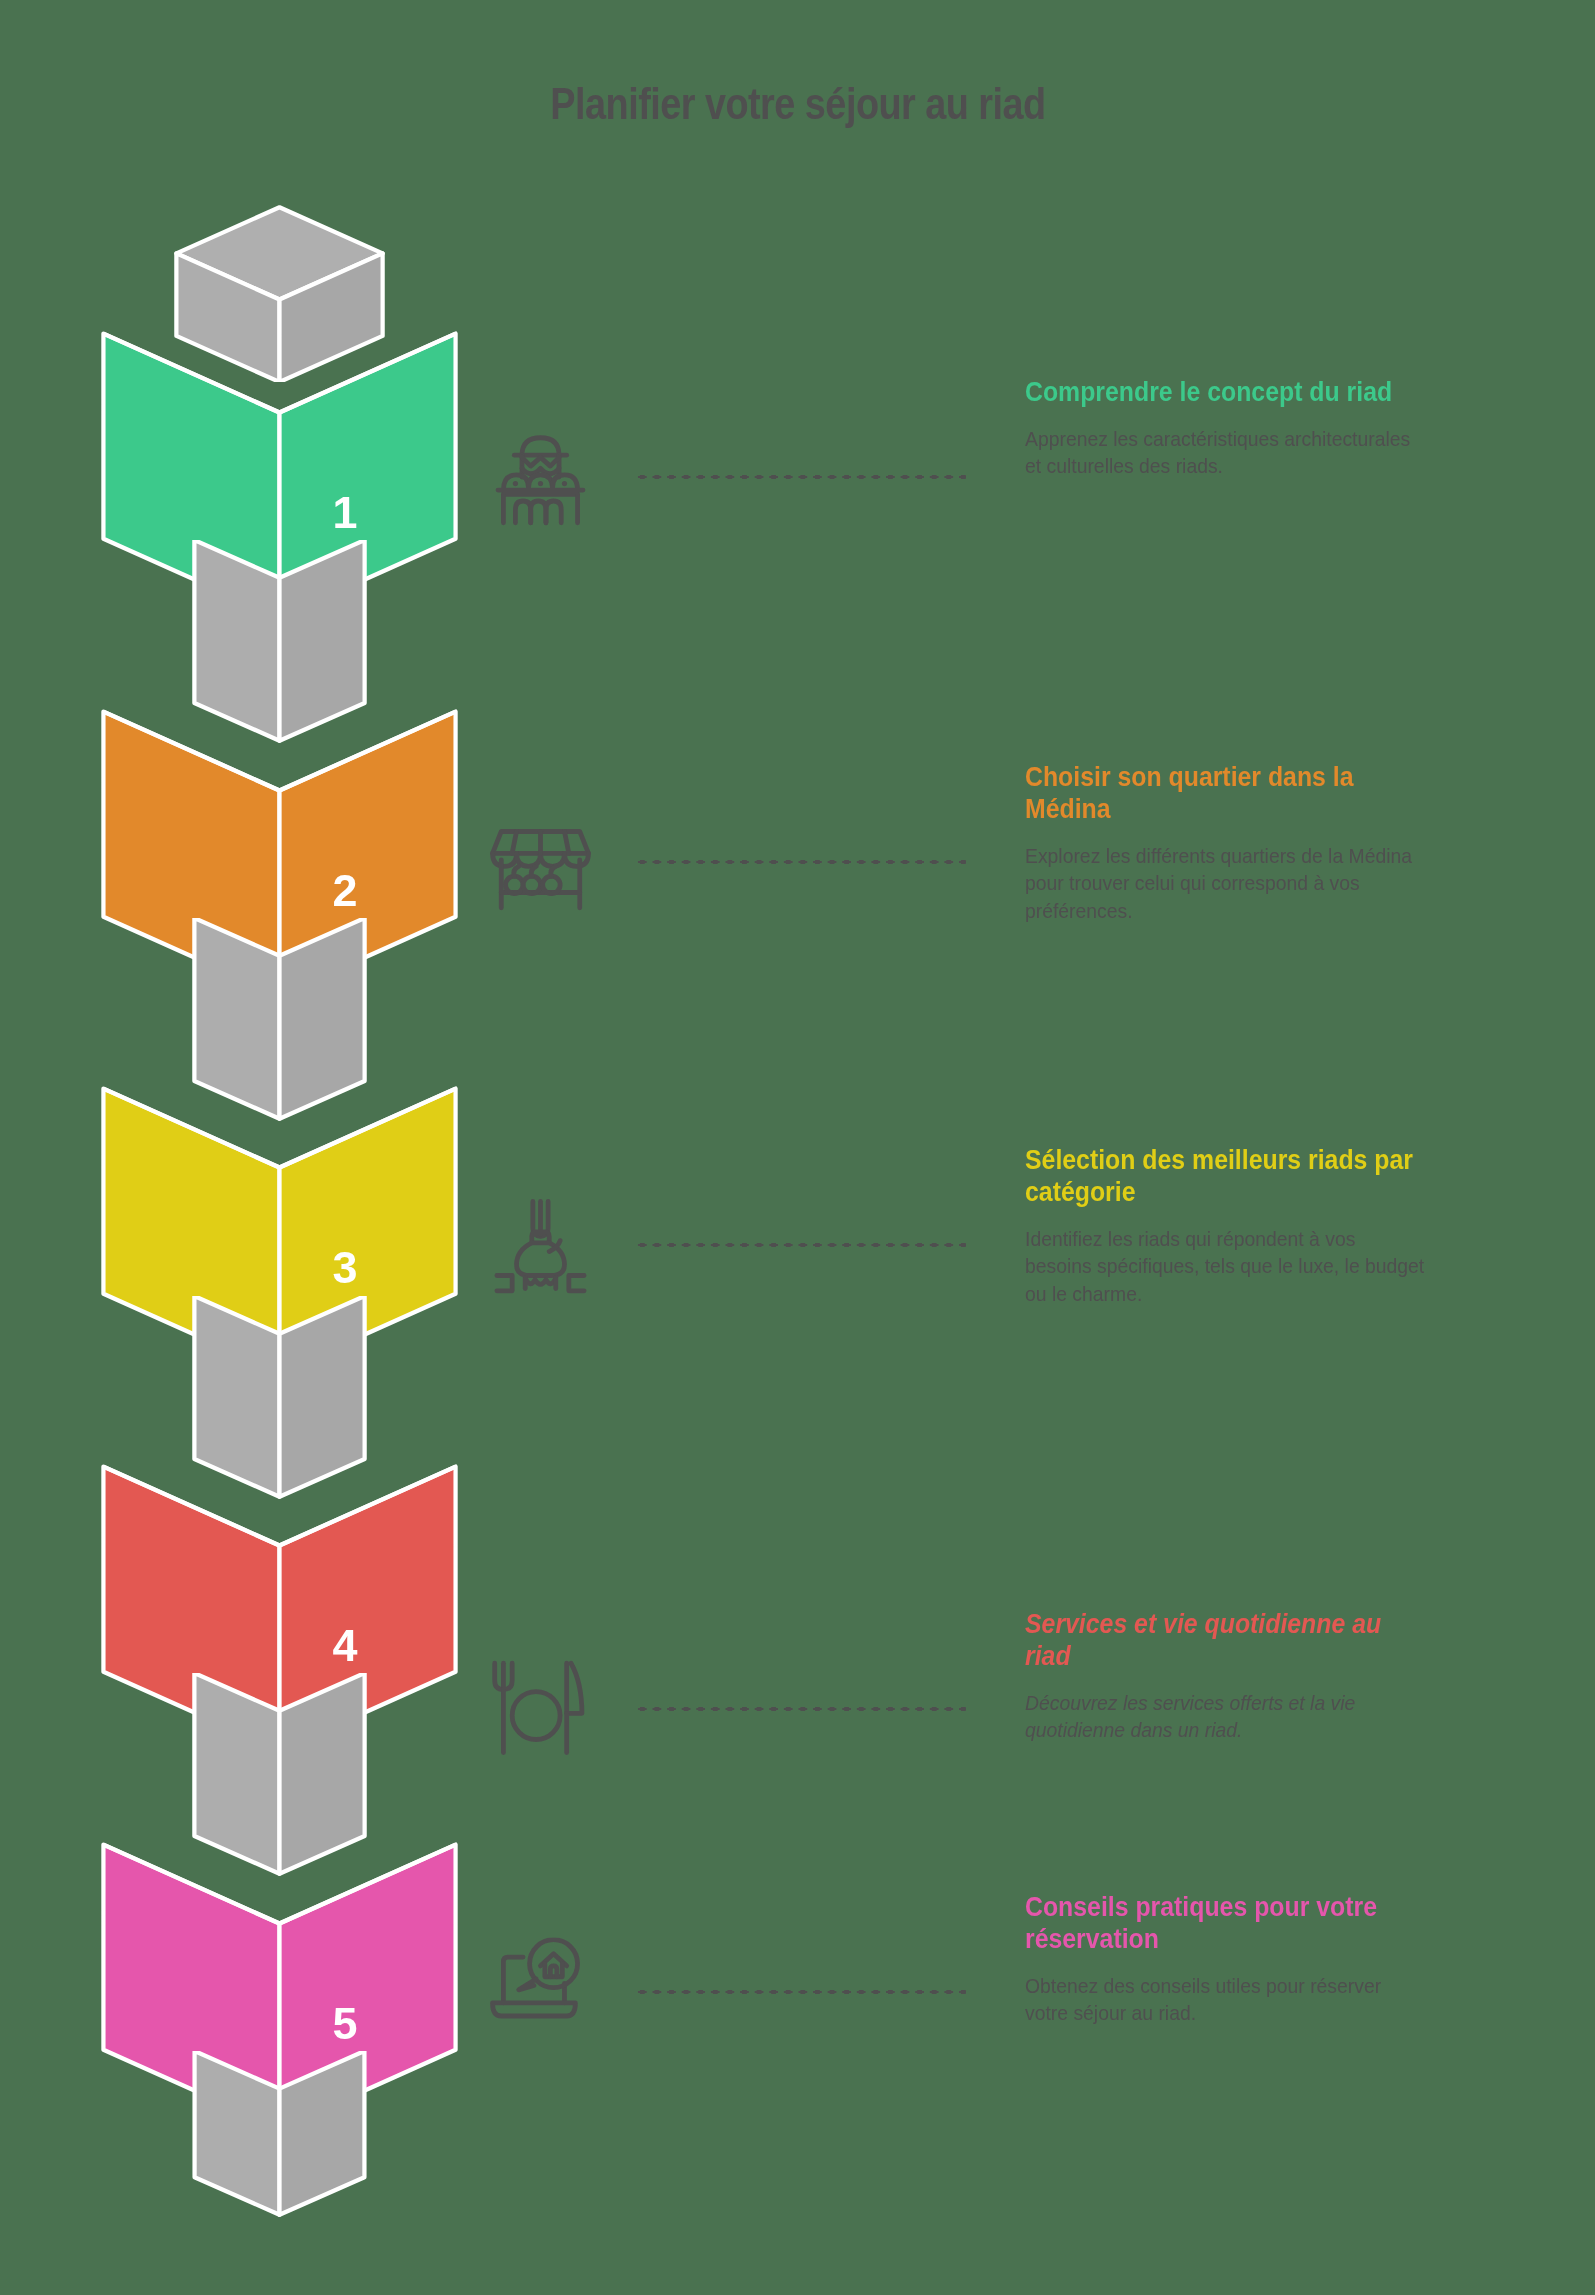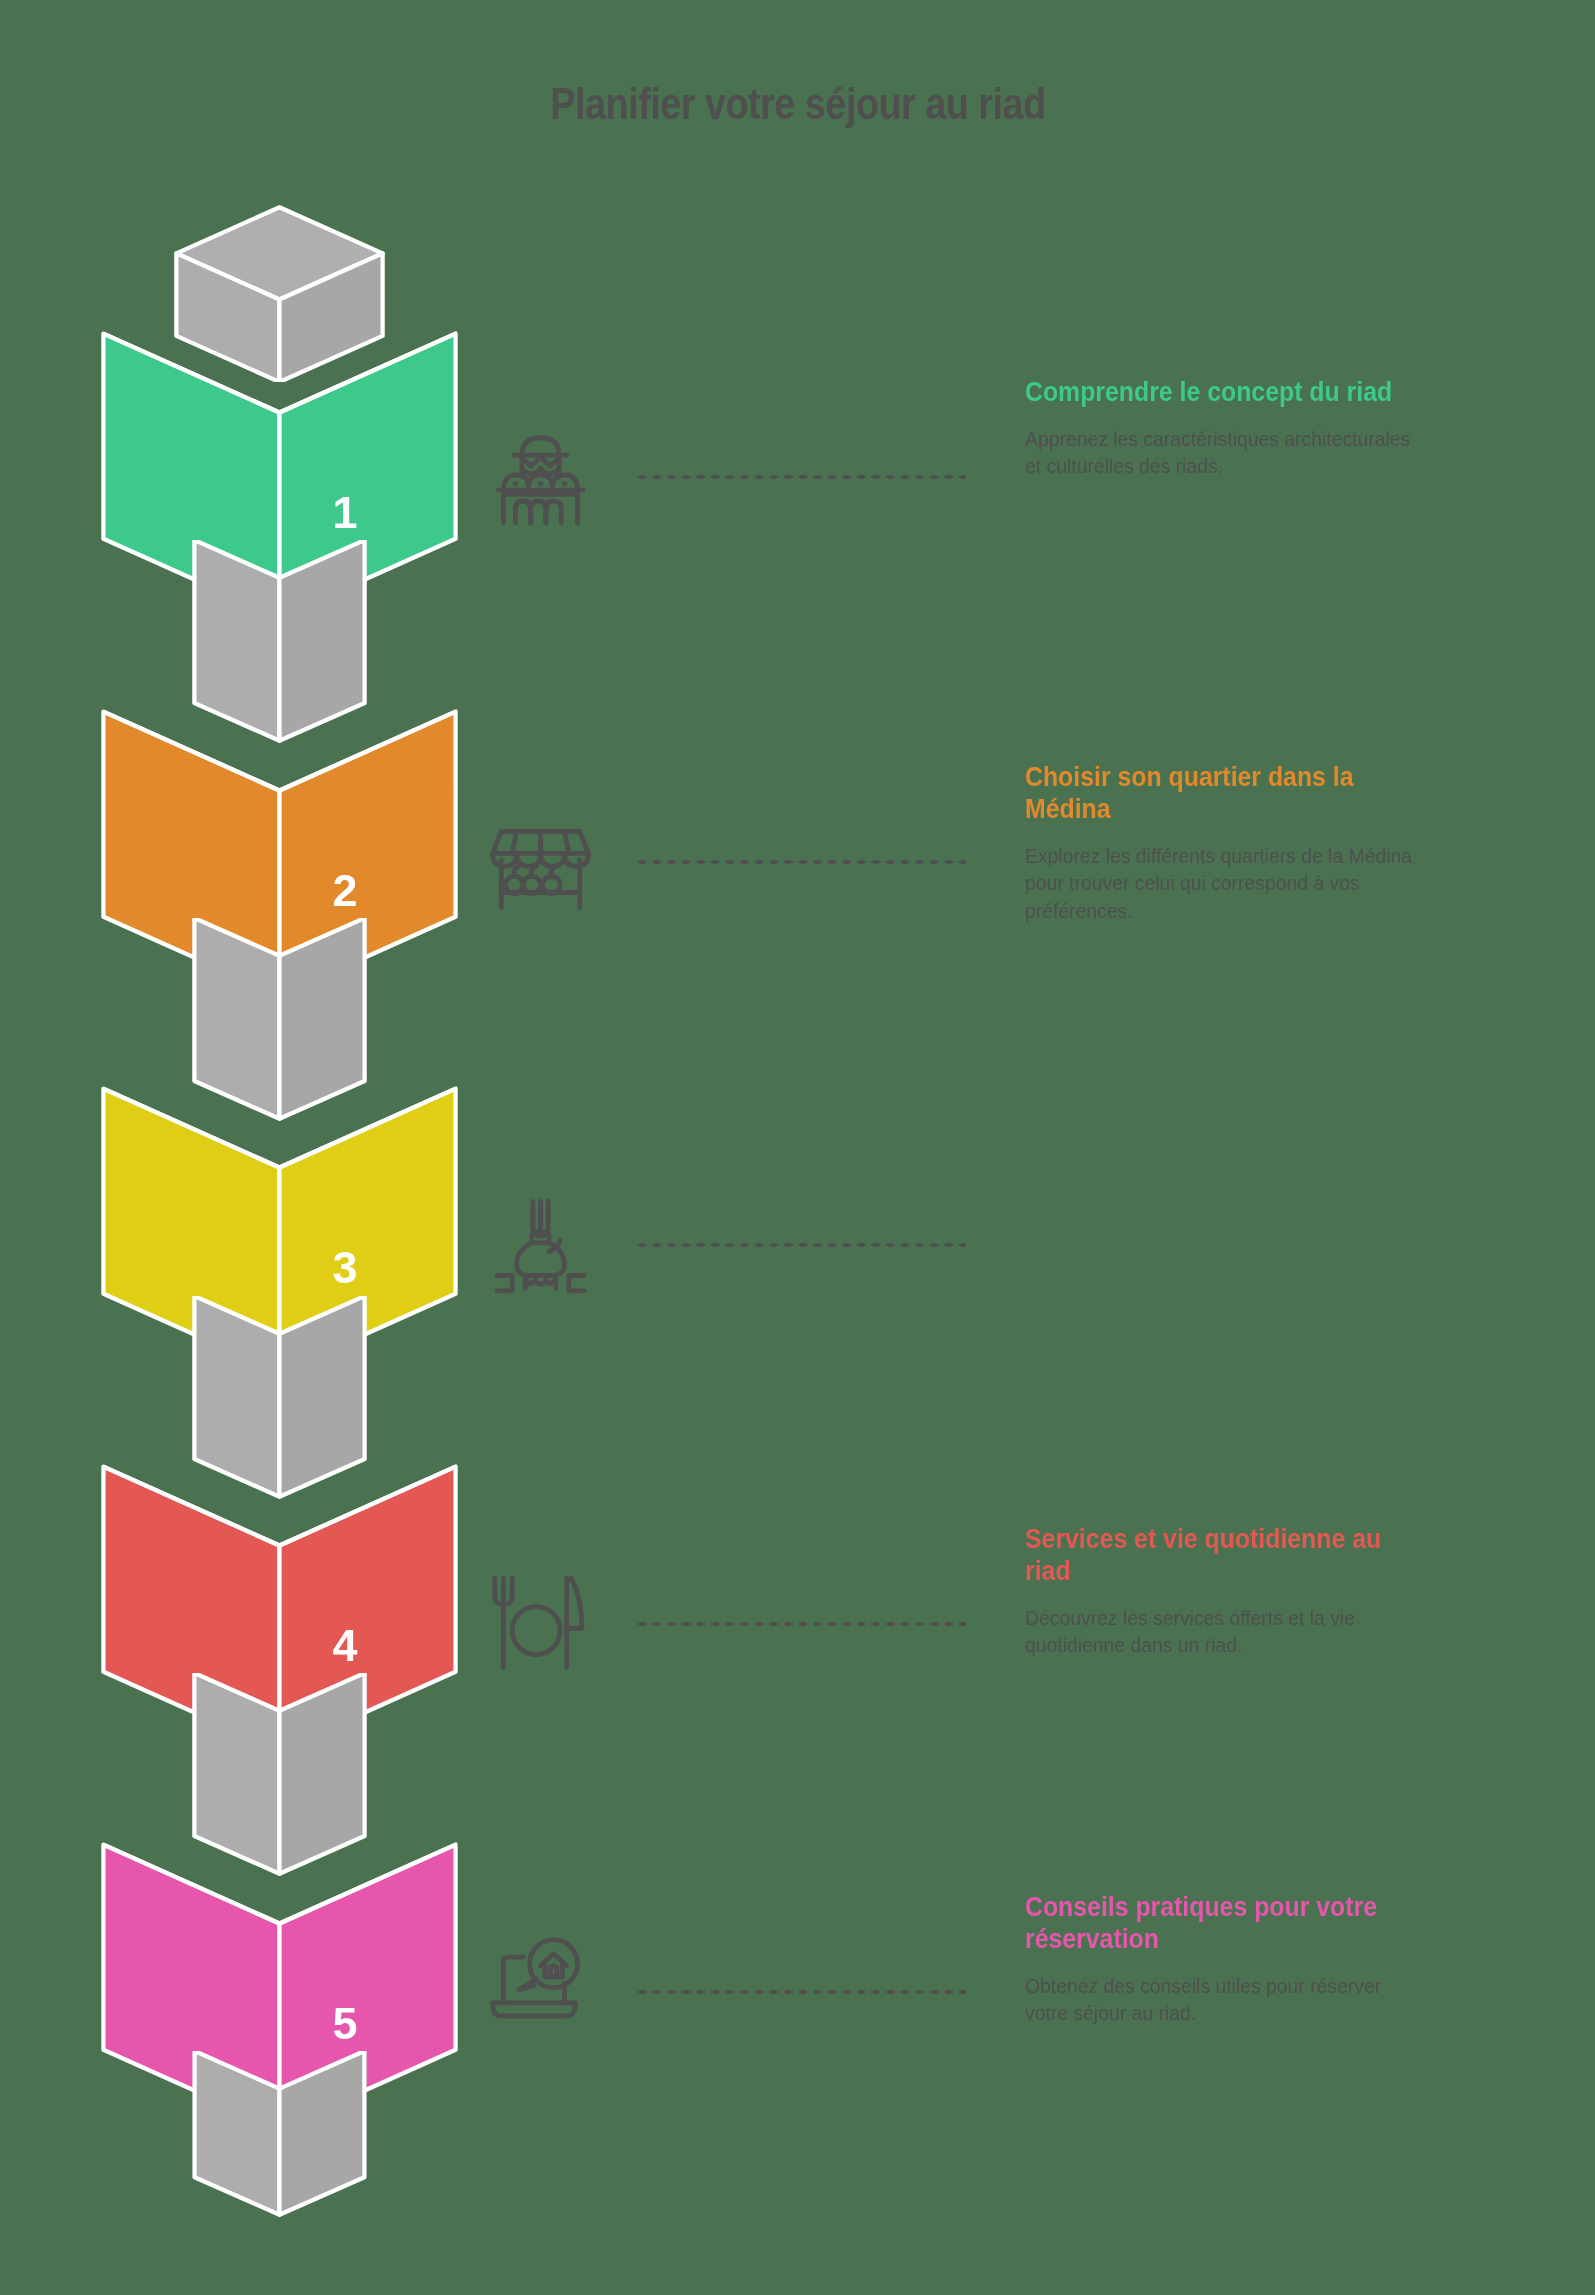--- a/index.html
+++ b/index.html
@@ -204,23 +204,27 @@
       <path d="M42 48 Q28 55 28 68 Q28 78 40 78 H60 Q72 78 72 68 Q72 55 58 48 Z"></path>
       <path d="M58 56 Q66 52 68 46"></path>
       <path d="M10 78 H24 V92 H10"></path>
       <path d="M90 78 H76 V92 H90"></path>
       <path d="M36 80 Q40 90 45 82 Q50 90 55 82 Q60 90 64 80"></path>
       <path d="M36 80 V90"></path>
         <path d="M64 80 V90"></path>
     </svg>
   </div>
   <div class="dots"></div>
-</div>
-
-<div class="row" style="top:1524px;">
+  <div class="txt">
+    <h3 style="color:#E0CE16;">Sélection des meilleurs riads par catégorie</h3>
+    <p>Identifiez les riads qui répondent à vos besoins spécifiques, tels que le luxe, le budget ou le charme.</p>
+  </div>
+</div>
+
+<div class="row" style="top:1609px;font-style:italic;">
   <div class="icon-wrap">
     <svg viewBox="0 0 100 100" fill="none" stroke="#4F4F4F" stroke-width="4.4" stroke-linecap="round" stroke-linejoin="round">
       <path d="M8 8 V24 Q8 32 16 32 Q24 32 24 24 V8"></path>
       <path d="M16 8 V32"></path>
       <path d="M16 32 V90"></path>
       <circle cx="46" cy="56" r="22"></circle>
       <path d="M78 8 Q88 26 88 54 H74 V8"></path>
       <path d="M74 54 V90"></path>
     </svg>
   </div>

